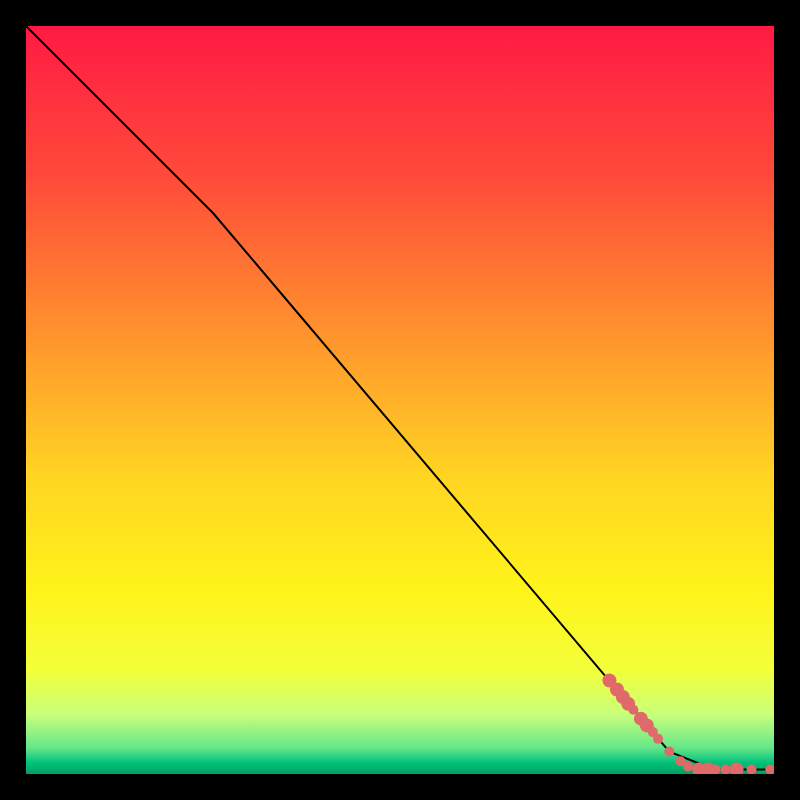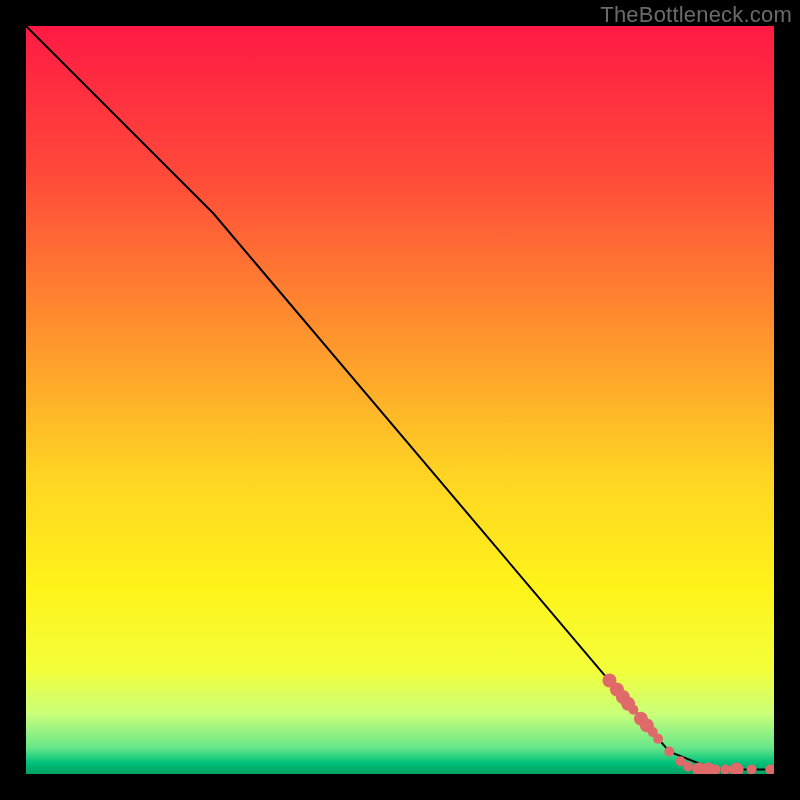--- a/index.html
+++ b/index.html
@@ -87,14 +87,13 @@
         <circle cx="725.56" cy="743.51" r="5" fill="#e06a6a"></circle>
         <circle cx="744.26" cy="743.51" r="5" fill="#e06a6a"></circle>
       </g>
   </svg>
 
   <div class="frame top"></div>
   <div class="frame bottom"></div>
   <div class="frame left"></div>
   <div class="frame right"></div>
 
-  <div class="watermark">TheBottleneck.com</div>
 </div>
 
 </body></html>

